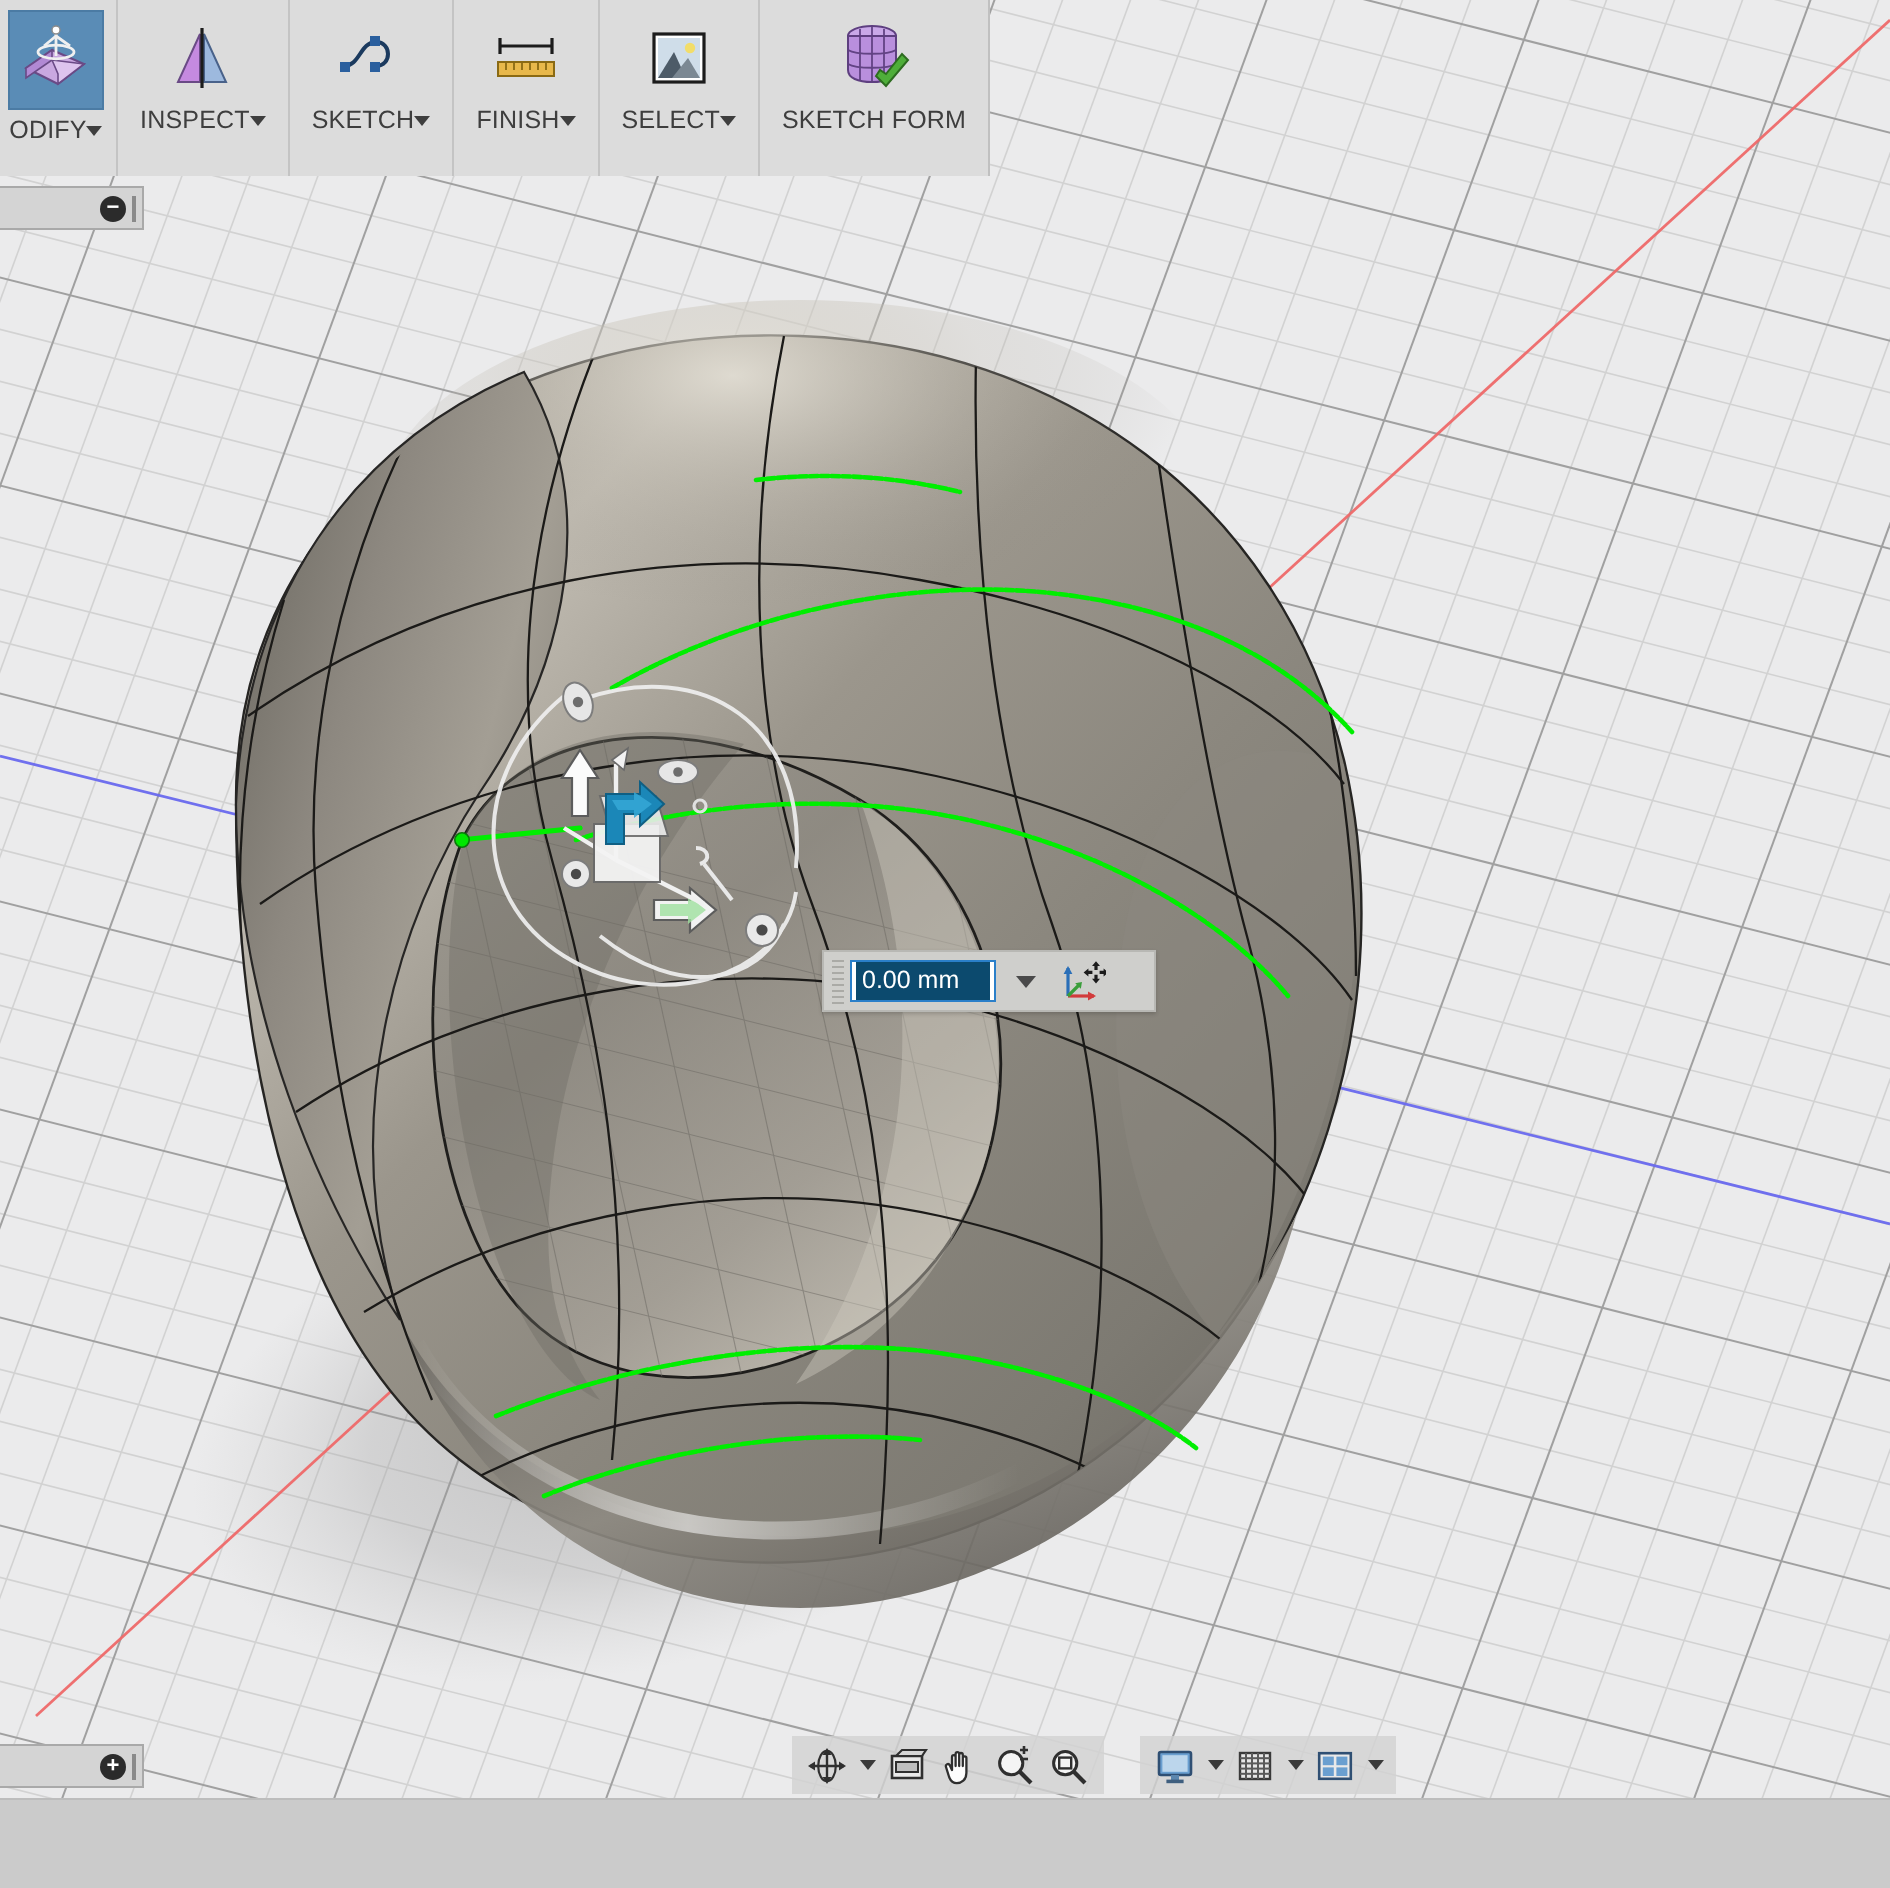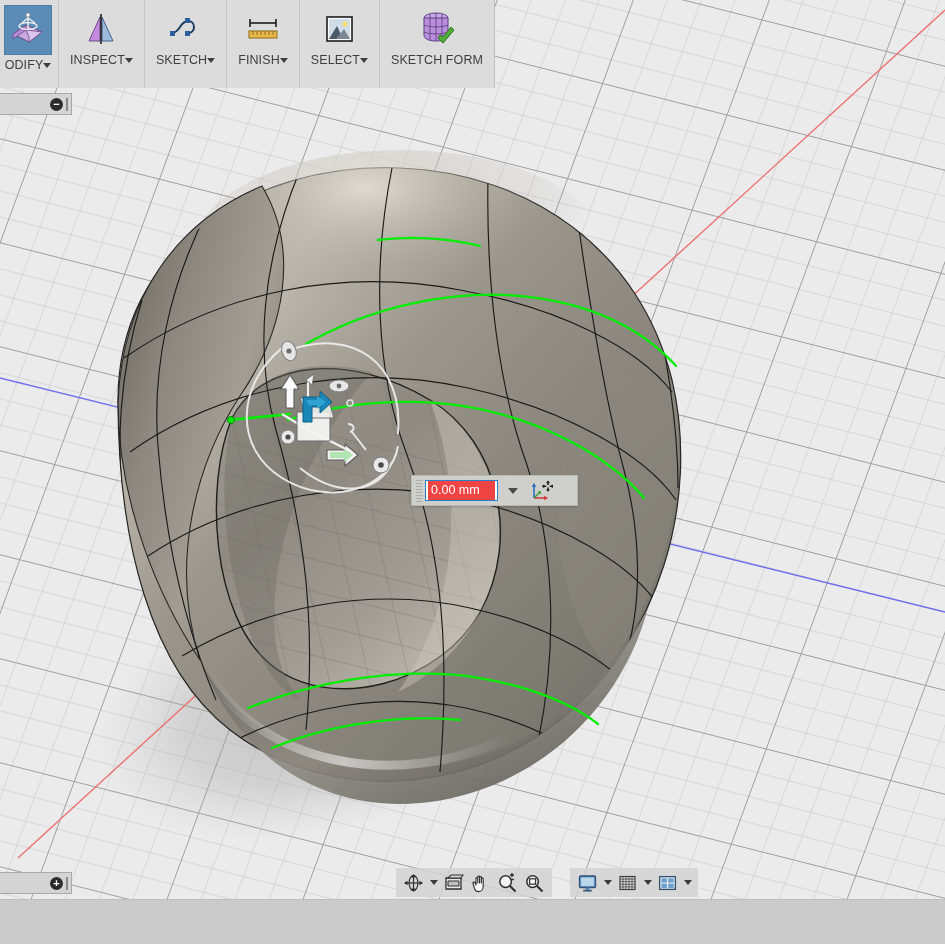--- a/index.html
+++ b/index.html
@@ -141,21 +141,21 @@
   }
   #value-input {
     width: 73px; height: 21px;
     background: #ffffff;
     border: 1px solid #2a7fc9;
     display: flex;
     align-items: center;
     padding: 0 2px;
   }
   #value-input span {
-    background: #ef4444;
+    background: #0c4a6e;
     color: #ffffff;
     font-size: 12.5px;
     padding: 1px 3px;
     width: 100%;
     line-height: 17px;
   }
   #value-caret {
     margin-left: 10px;
     width: 0; height: 0;
     border-left: 5px solid transparent;

